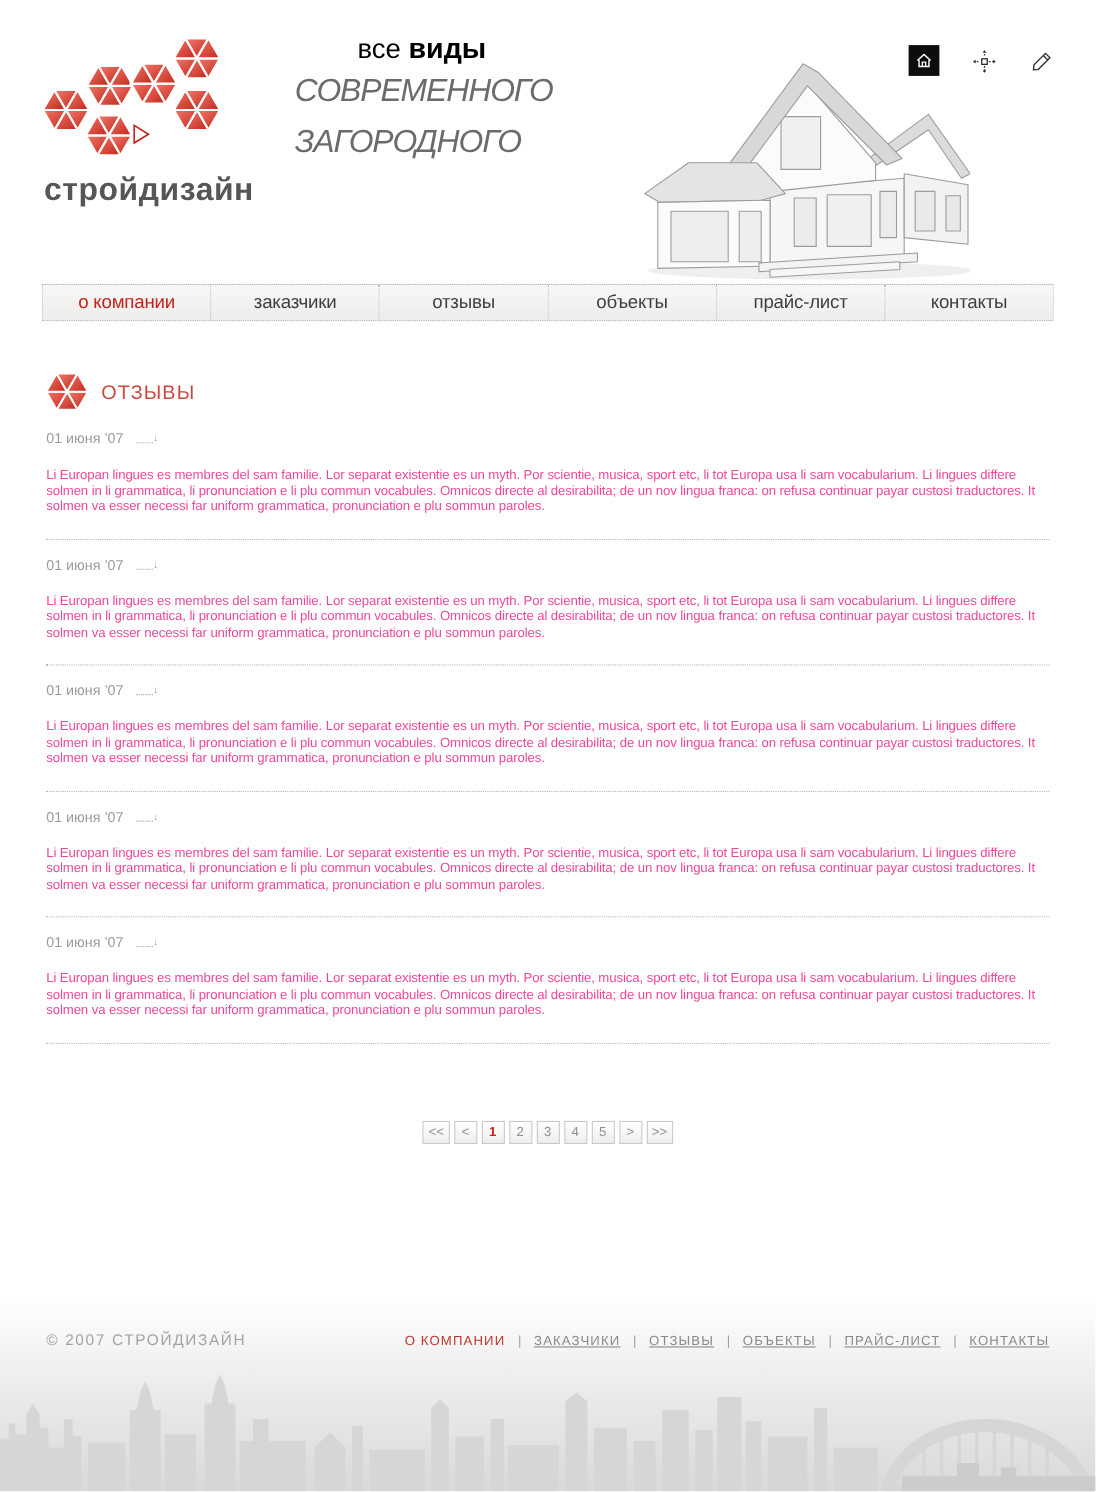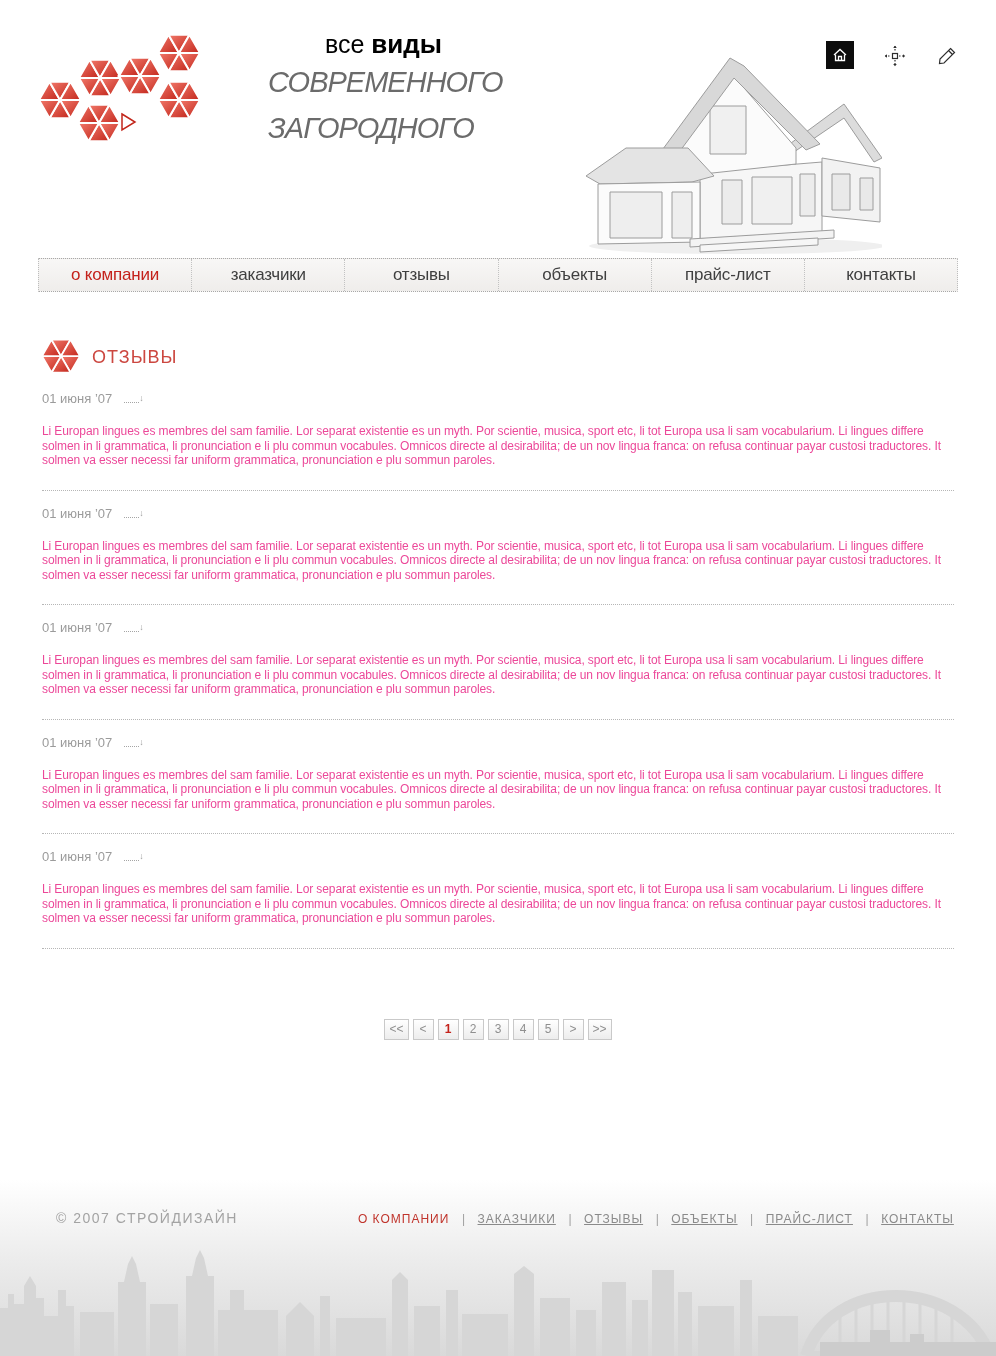--- a/index.html
+++ b/index.html
@@ -51,21 +51,21 @@
   .pagination { margin:70px auto 0; display:flex; gap:4px; justify-content:center; }
   .pg { min-width:21px; height:21px; padding:0 4px; display:flex; align-items:center; justify-content:center;
         border:1px solid #c9c9c9; background:linear-gradient(#ffffff,#ededed);
         color:#8f8f8f; font-size:12px; cursor:pointer; }
   .pg.current { color:#c4221b; font-weight:bold; }
 
   .spacer { flex:1; }
 
   
   .footer { position:relative; height:176px; background:linear-gradient(#ffffff 0%, #ececec 45%, #d9d9d9 100%); }
-  .footer-row { position:relative; z-index:2; display:flex; align-items:baseline; padding:30px 42px 0 56px; }
+  .footer-row { position:relative; z-index:2; display:flex; align-items:baseline; padding:30px 42px 0 42px;gap:24px; }
   .copyright { color:#a3a3a3; font-size:14px; letter-spacing:1.5px; white-space:nowrap; }
   .footer-links { flex:1; display:flex; align-items:baseline; justify-content:space-between; margin-left:120px; }
   .f-link { font-size:12px; letter-spacing:1px; color:#8a8a8a; text-decoration:underline; cursor:pointer; white-space:nowrap; }
   .f-link.active { color:#c0342c; text-decoration:none; }
   .f-sep { color:#9f9f9f; font-size:12px; }
   .skyline { position:absolute; bottom:0; left:0; z-index:1; }
 </style>
 </head>
 <body>
 
@@ -90,20 +90,21 @@
           </g>
         </defs>
         <use href="#hexu" x="22" y="70"></use>
         <use href="#hexu" x="62" y="48"></use>
         <use href="#hexu" x="102" y="46"></use>
         <use href="#hexu" x="141" y="23"></use>
         <use href="#hexu" x="141" y="70"></use>
         <use href="#hexu" x="61" y="93"></use>
         <path d="M84,84 L97,92 L84,100 Z" fill="#ffffff" stroke="#c2261b" stroke-width="1.5"></path>
       </svg>
+      <div class="logo-text">стройдизайн</div>
     </div>
 
     <div class="tagline">
       <div class="tl1"><span>все </span><b>виды</b></div>
       <div class="tl2">СОВРЕМЕННОГО ЗАГОРОДНОГО</div>
     </div>
 
     <div class="house">
       <svg width="300" height="210" viewBox="0 0 300 210">
         <g stroke="#9c9c9c" stroke-width="1" stroke-linejoin="round">

